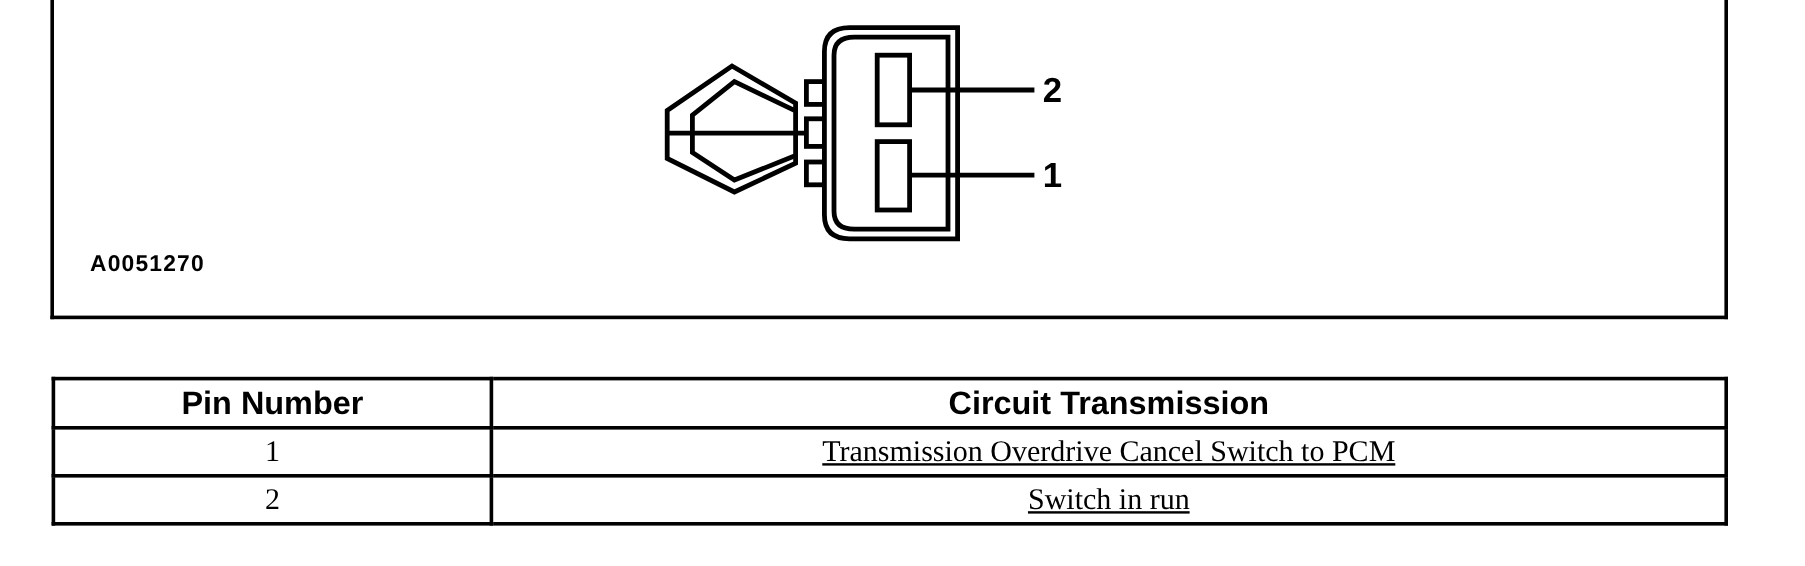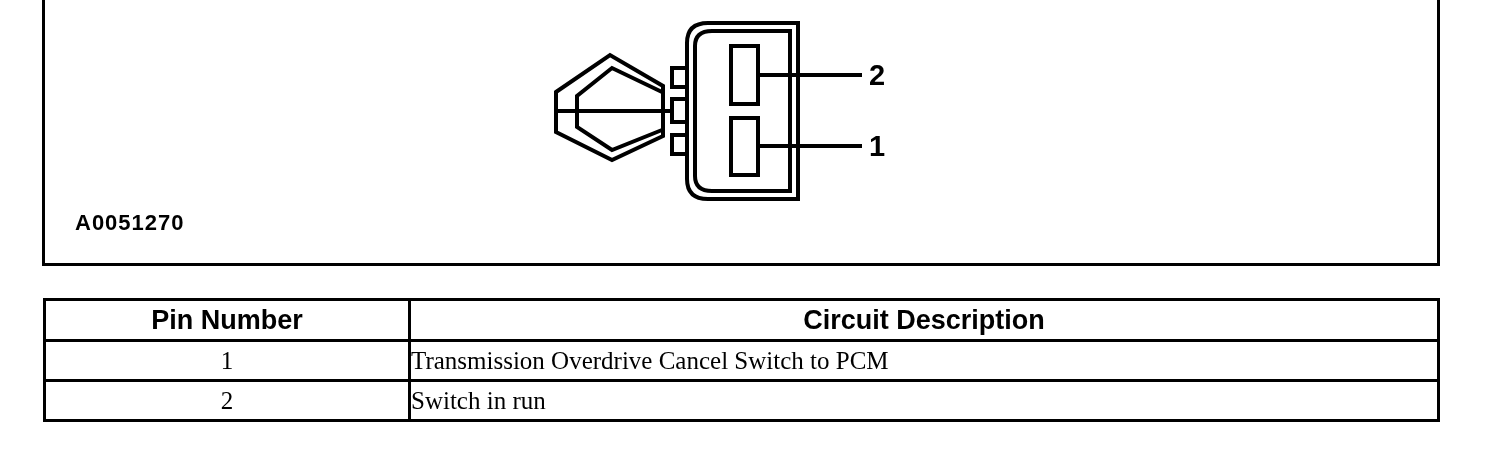--- a/index.html
+++ b/index.html
@@ -28,30 +28,30 @@
     position: absolute;
     left: -3px;
     top: 0;
   }
   .fig-label {
     position: absolute;
     left: 30px;
     top: 210px;
     font-family: "Liberation Sans", sans-serif;
     font-weight: bold;
-    font-size: 22px;
+    font-size: 19px;
     letter-spacing: 1px;
     color: #000;
   }
 
   
   table.pin-table {
     position: absolute;
     left: 43px;
-    top: 298px;
+    top: 314px;
     width: 1397px;
     border-collapse: collapse;
     table-layout: fixed;
     background: #fff;
   }
   table.pin-table th,
   table.pin-table td {
     border: 3px solid #000;
     color: #000;
     padding: 0;
@@ -64,21 +64,21 @@
     text-align: center;
     vertical-align: middle;
   }
   table.pin-table td {
     font-family: "Liberation Serif", serif;
     font-size: 25px;
     height: 37px;
     vertical-align: middle;
   }
   td.pin-col  { text-align: center; }
-  td.desc-col { text-align: left; padding-left: 12px; }
+  td.desc-col { text-align: center; padding-left: 12px; text-decoration: underline; }
   col.c1 { width: 365px; }
 
   .diagram-callout {
     font-family: "Liberation Sans", sans-serif;
     font-weight: bold;
     font-size: 29px;
     fill: #000;
   }
 </style>
 </head>
@@ -113,21 +113,21 @@
   </div>
 
   <table class="pin-table">
     <colgroup>
         <col class="c1">
         <col class="c2">
       </colgroup>
     <thead>
       <tr>
         <th>Pin Number</th>
-        <th>Circuit Description</th>
+        <th>Circuit Transmission</th>
       </tr>
     </thead>
     <tbody>
       <tr>
         <td class="pin-col">1</td>
         <td class="desc-col">Transmission Overdrive Cancel Switch to PCM</td>
       </tr>
       <tr>
         <td class="pin-col">2</td>
         <td class="desc-col">Switch in run</td>

